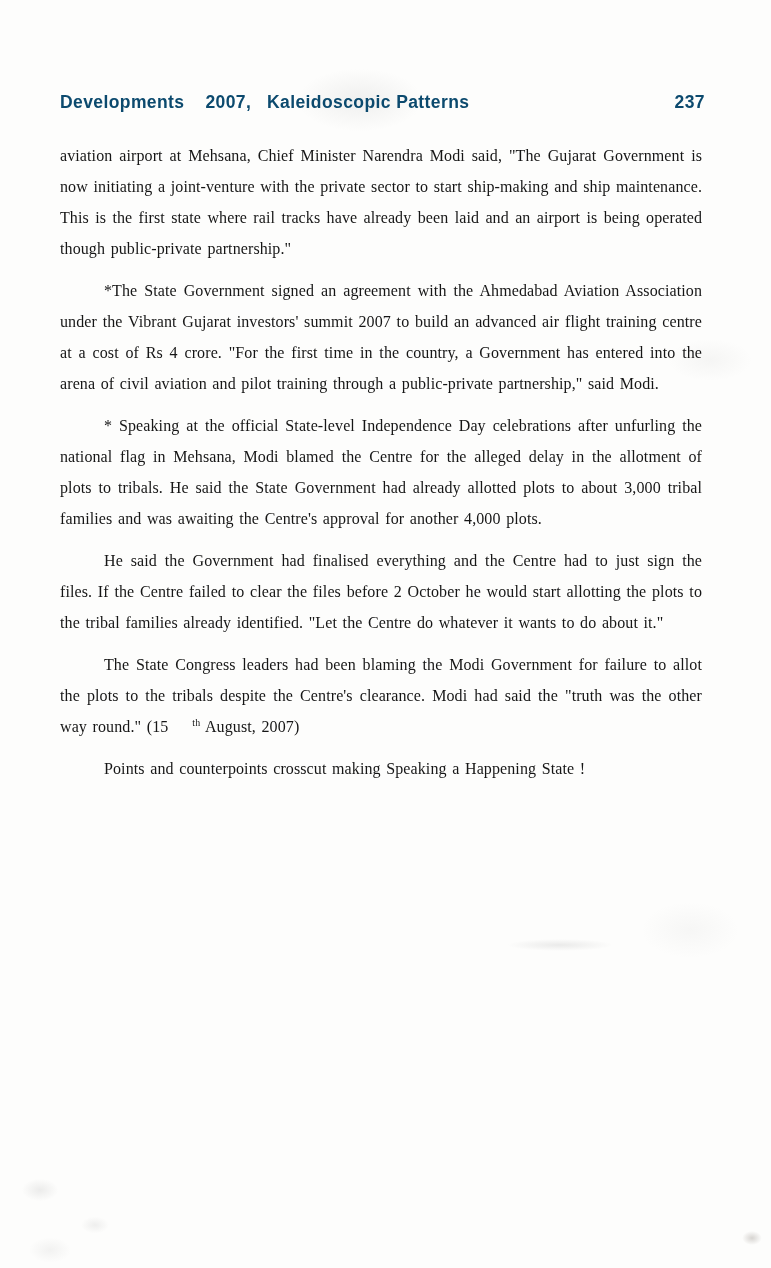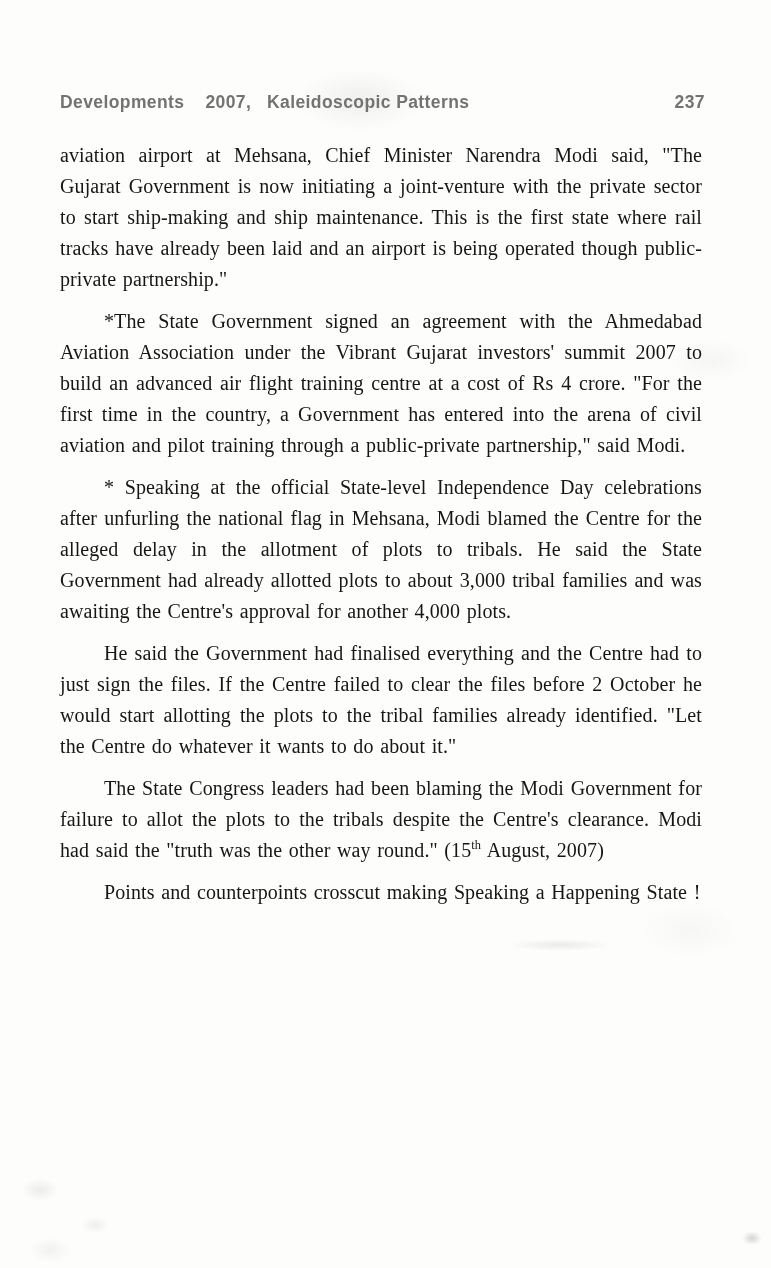--- a/index.html
+++ b/index.html
@@ -33,41 +33,42 @@
     top: 92px;
     left: 60px;
     right: 66px;
     display: flex;
     justify-content: space-between;
     align-items: baseline;
     font-family: "Liberation Sans", sans-serif;
     font-size: 17.5px;
     font-weight: 700;
     letter-spacing: 0.4px;
-    color: #737373;
+    color: #0c4a6e;
   }
   .running-title { white-space: pre; }
   .body-text {
     position: absolute;
     top: 140px;
     left: 60px;
     width: 642px;
     text-align: justify;
-    font-size: 20px;
+    font-size: 16px;
     line-height: 31px;
     letter-spacing: 0.1px;
     word-spacing: 1.5px;
     font-family: Liberation Serif, serif;
   }
   .para { margin: 0 0 11px 0; }
   .para.indent { text-indent: 44px; }
   .para sup {
     font-size: 0.62em;
     vertical-align: super;
     line-height: 0;
+    margin-left: 24px;
   }
   .smudge {
     position: absolute;
     pointer-events: none;
   }
   .smudge-bottom-left {
     left: 0px; top: 1150px; width: 180px; height: 118px;
     background:
       radial-gradient(ellipse 26px 16px at 40px 40px, rgba(110,110,110,0.12), transparent 70%),
       radial-gradient(ellipse 20px 12px at 95px 75px, rgba(110,110,110,0.10), transparent 70%),

